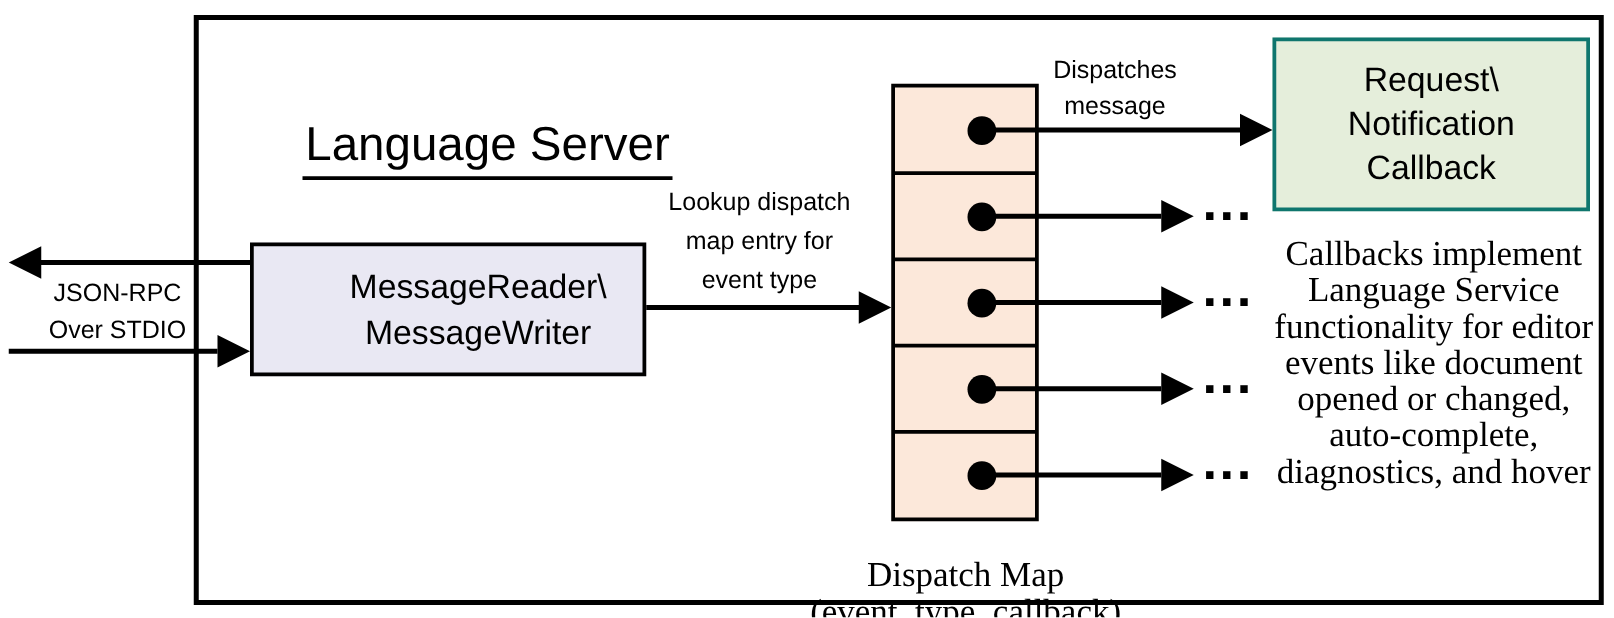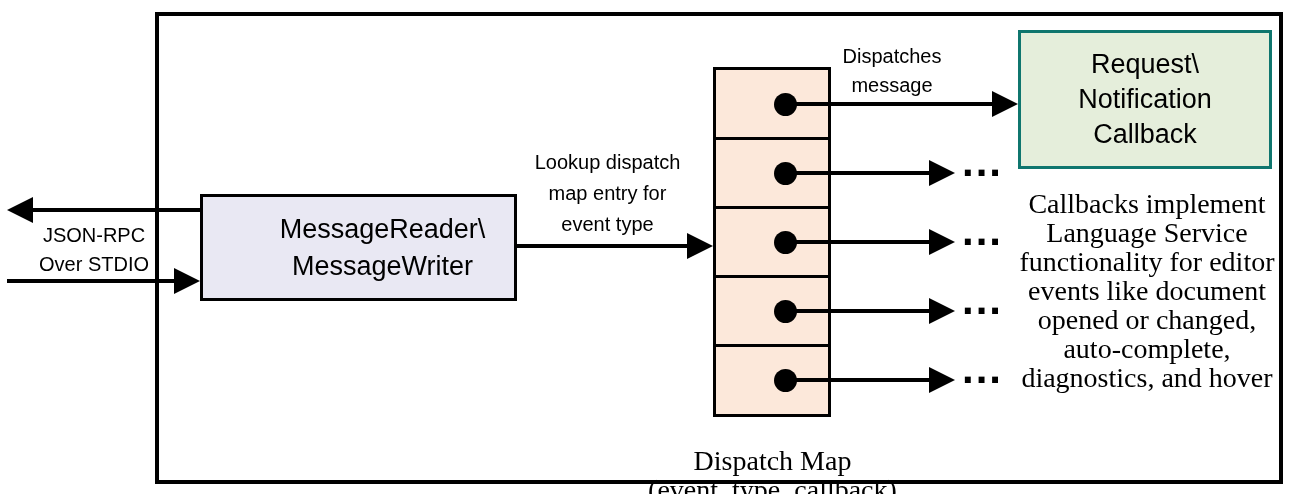--- a/index.html
+++ b/index.html
@@ -115,20 +115,23 @@
   }
   .row-z { z-index: 3; }
 </style>
 </head>
 <body>
 
 <div class="canvas">
 
   <div class="outer-box"></div>
 
+  <div class="title">
+    <span class="title-text">Language Server</span>
+  </div>
 
   <div class="hline" style="left:28px; top:208px; width:172px;"></div>
   <div class="head-left" style="left:7px; top:197px;"></div>
   <div class="hline" style="left:7px; top:279px; width:167px;"></div>
   <div class="head-right" style="left:174px; top:268px;"></div>
   <div class="italic-label" style="left:18px; top:221px; width:152px;">JSON-RPC
 Over STDIO</div>
 
   <div class="reader-box" style="background-color: rgb(233, 232, 243); padding-left: 48px;">
     <span>MessageReader\

